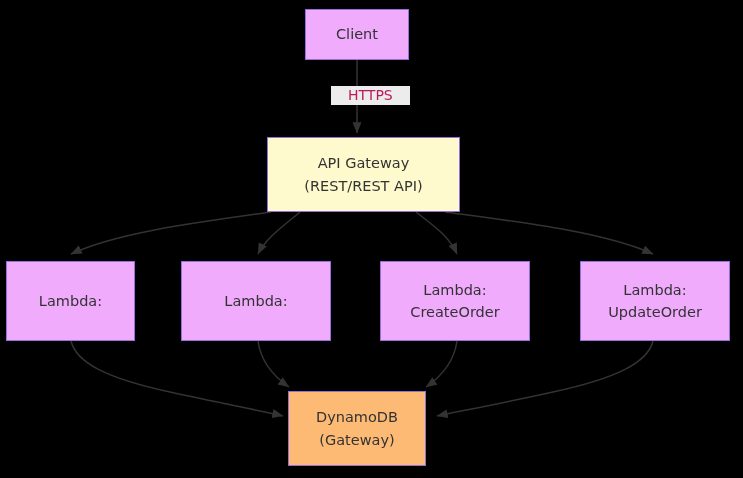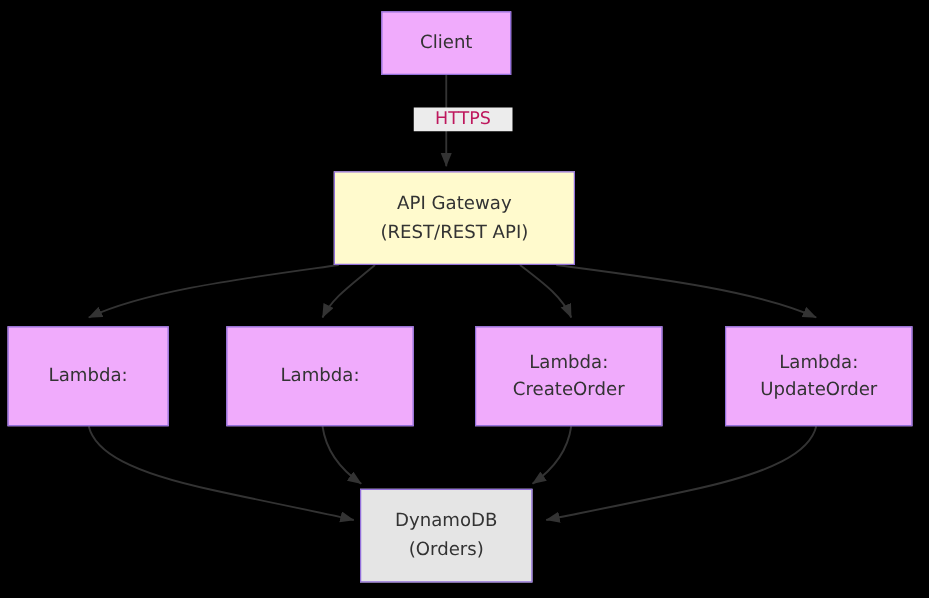--- a/index.html
+++ b/index.html
@@ -34,21 +34,21 @@
     text-align: center;
     color: #333333;
     font-size: 14.5px;
     line-height: 1.55;
     z-index: 2;
   }
   .node .line { display: block; white-space: nowrap; }
   .n-client  { background: #f0abfc; }
   .n-apigw   { background: #FFFACD; }
   .n-lambda  { background: #f0abfc; }
-  .n-dynamo  { background: #e5e5e5; }
+  .n-dynamo  { background: #fdba74; }
 
   .edge-label {
     position: absolute;
     background: #ECECEC;
     color: #be185d;
     font-size: 14px;
     line-height: 1.2;
     padding: 1px 17px;
     z-index: 3;
     white-space: nowrap;
@@ -101,18 +101,18 @@
     <span class="line">CreateOrder</span>
   </div>
 
   <div class="node n-lambda" style="left:580px; top:261px; width:150px; height:80px;">
     <span class="line">Lambda:</span>
     <span class="line">UpdateOrder</span>
   </div>
 
   <div class="node n-dynamo" style="left:288px; top:391px; width:138px; height:75px;">
     <span class="line">DynamoDB</span>
-    <span class="line">(Orders)</span>
+    <span class="line">(Gateway)</span>
   </div>
 
   <div class="edge-label" style="left:331px; top:86px;">HTTPS</div>
 
 </div>
 
 </body></html>

